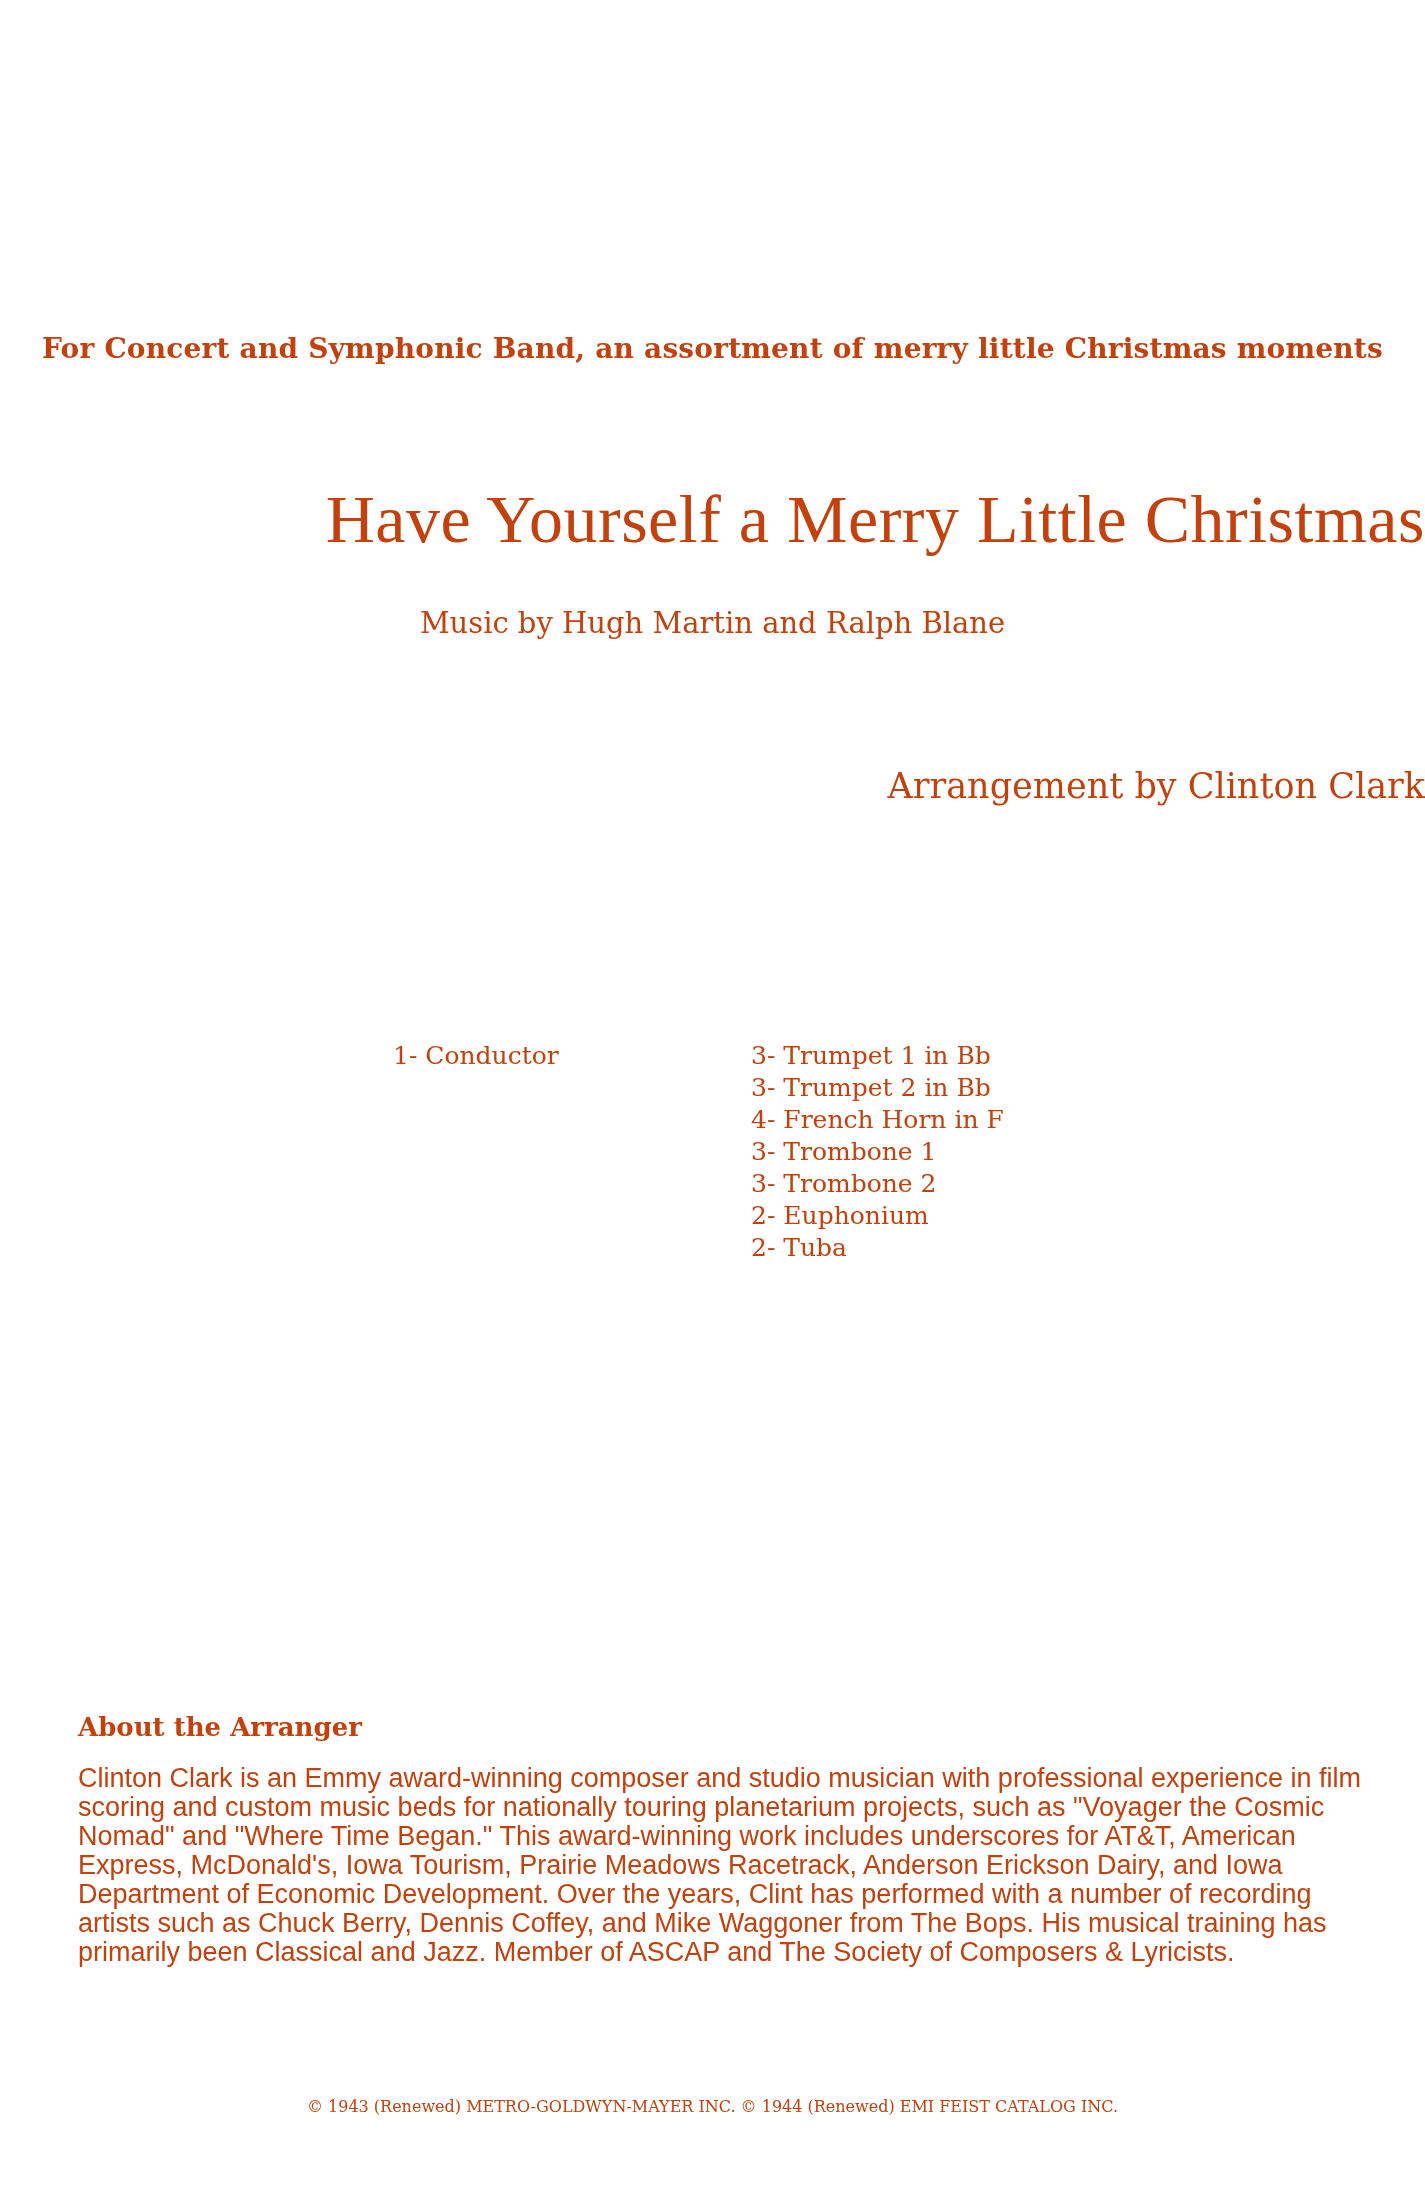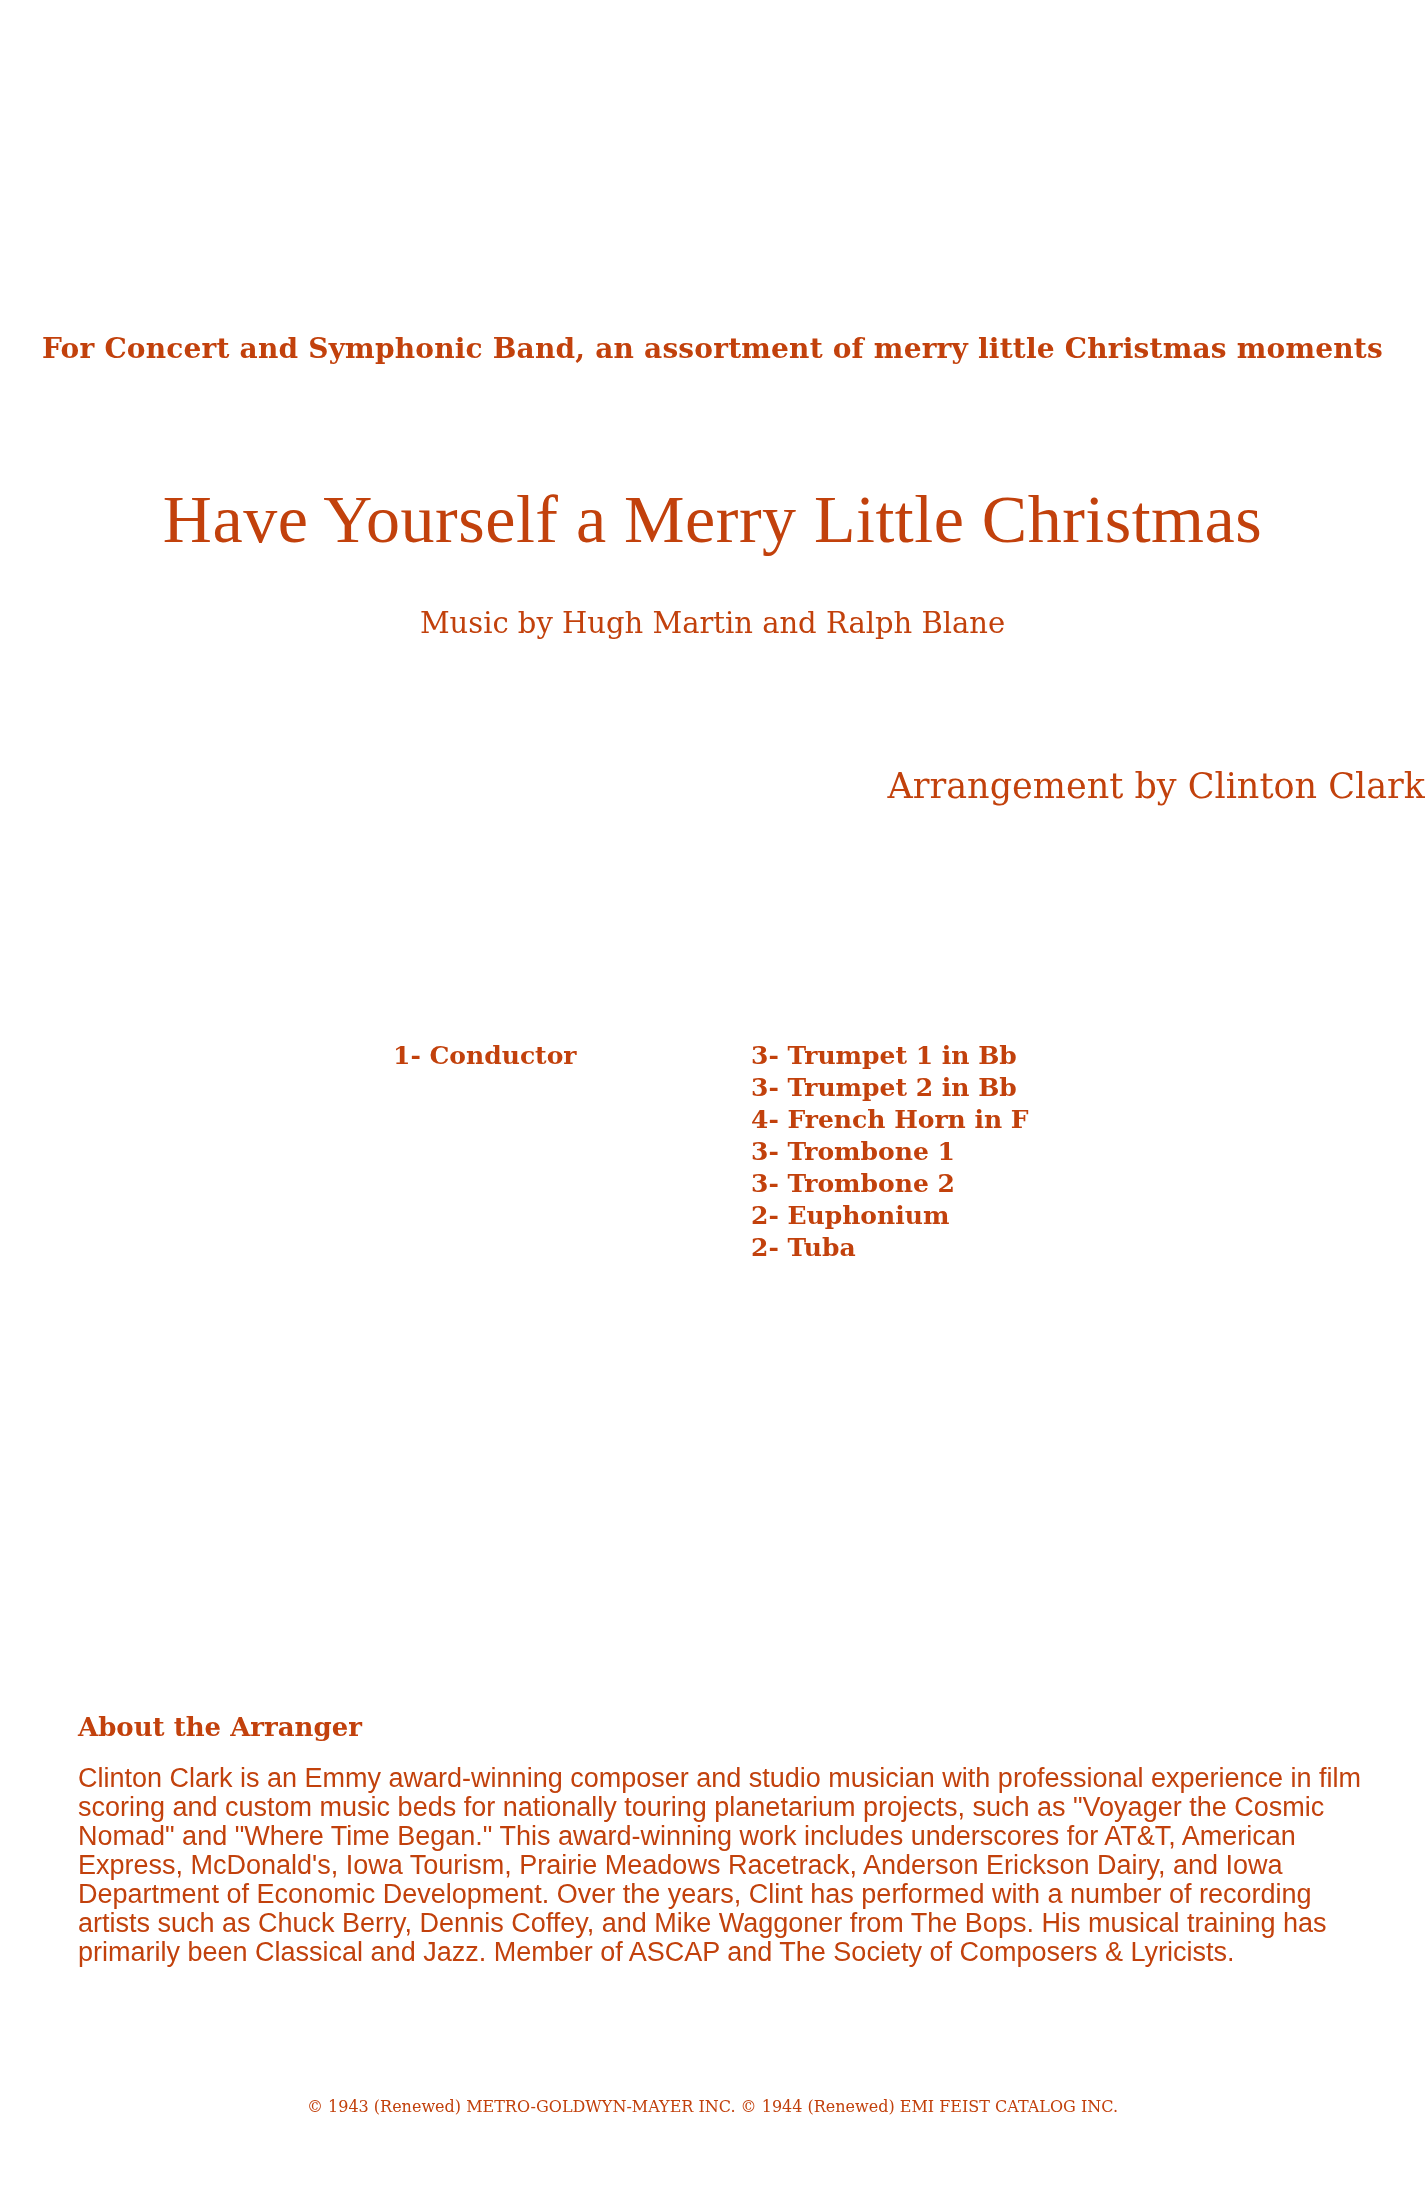--- a/index.html
+++ b/index.html
@@ -17,21 +17,21 @@
     position: absolute;
     top: 314px; left: 0; width: 100%;
     text-align: center;
     font-size: 28px;
     font-weight: bold;
     letter-spacing: 0.2px;
   }
   .title {
     position: absolute;
     top: 462px; left: 0; width: 100%;
-    text-align: center;
+    text-align: right;
     font-family: "Liberation Serif", serif;
     font-size: 68px;
     font-weight: normal;
     margin: 0;
     letter-spacing: 0.5px;
     white-space: nowrap;
   }
   .composer {
     position: absolute;
     top: 588px; left: 0; width: 100%;
@@ -51,21 +51,21 @@
     font-size: 26px;
     font-weight: bold;
   }
   .col {
     position: absolute;
     top: 1022px;
     font-size: 25px;
   }
   .col-left  { left: 393px; }
   .col-right { left: 751px; }
-  .part-item { line-height: 32px; white-space: nowrap; font-weight: bold; }
+  .part-item { line-height: 32px; white-space: nowrap; }
   .part-group + .part-group { margin-top: 26px; }
   .about-heading {
     position: absolute;
     top: 1694px; left: 78px;
     font-size: 26px;
     font-weight: bold;
   }
   .about-body {
     position: absolute;
     top: 1746px; left: 78px;

